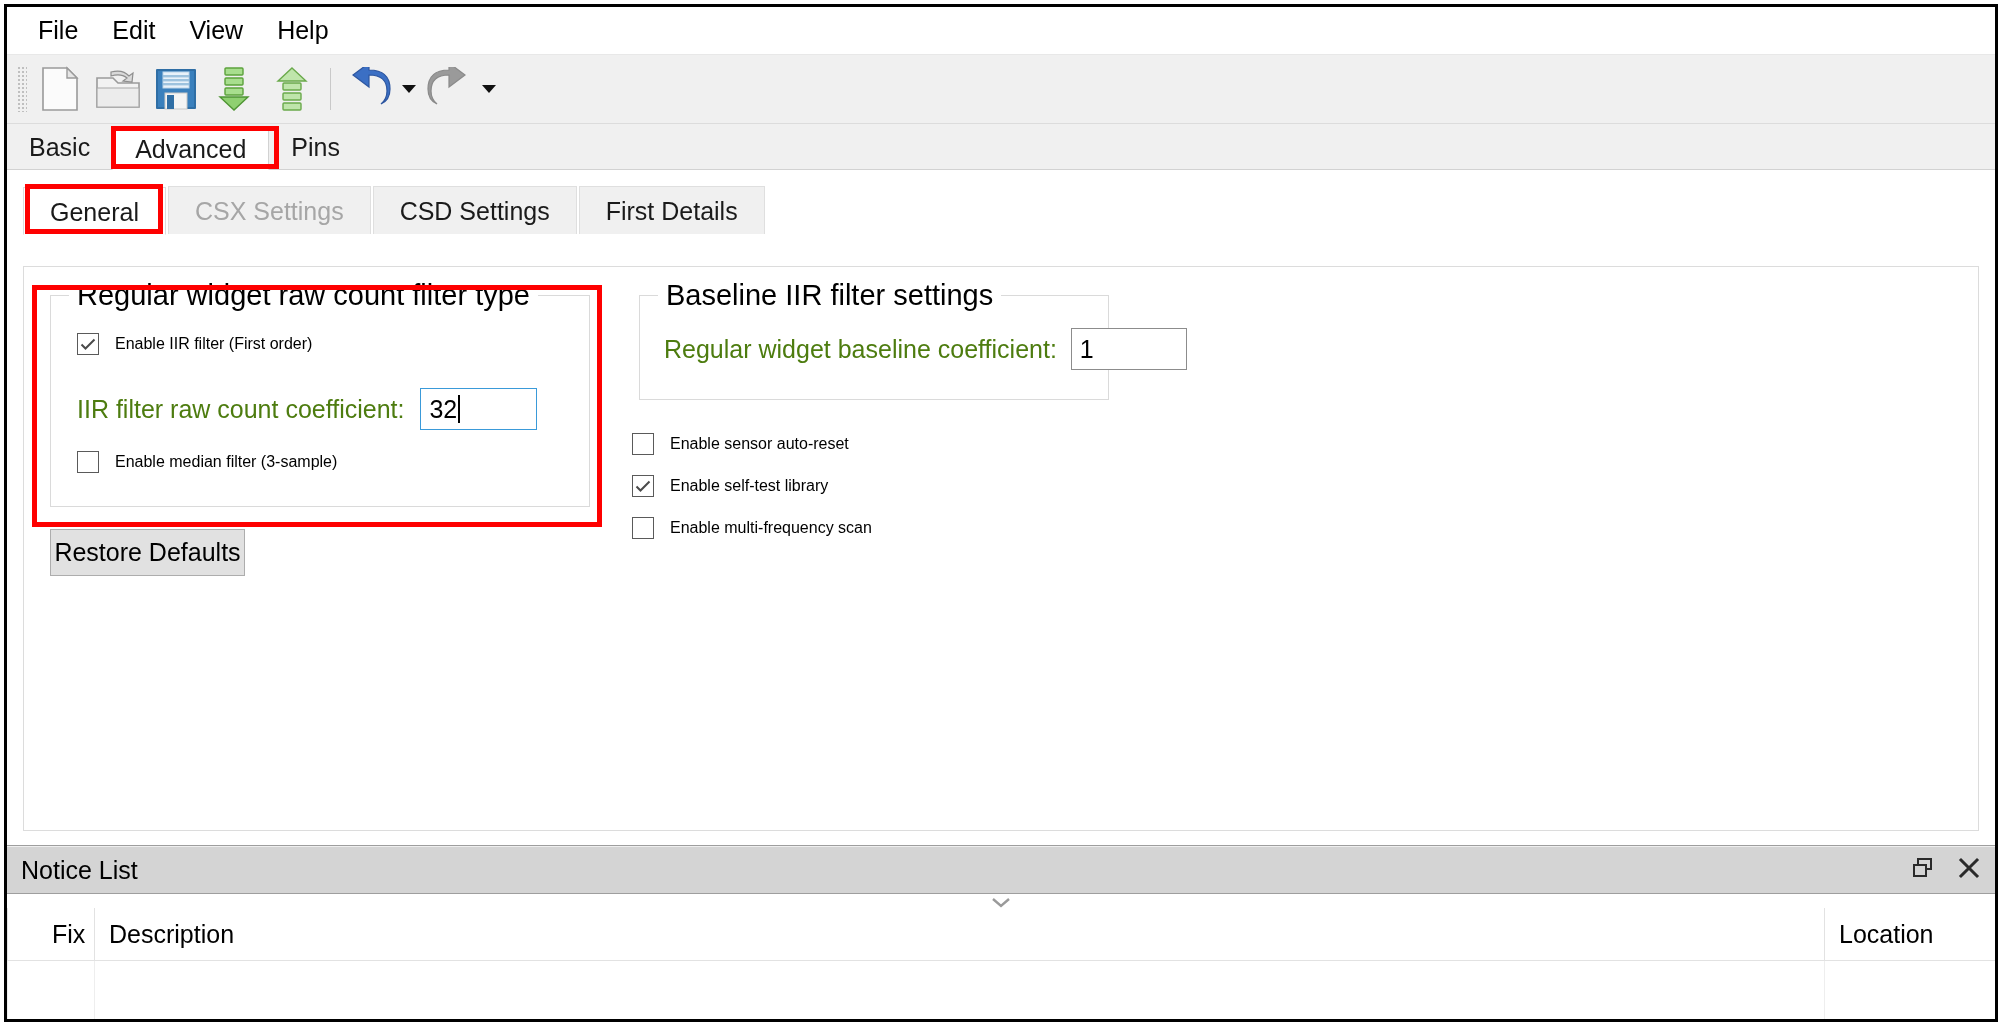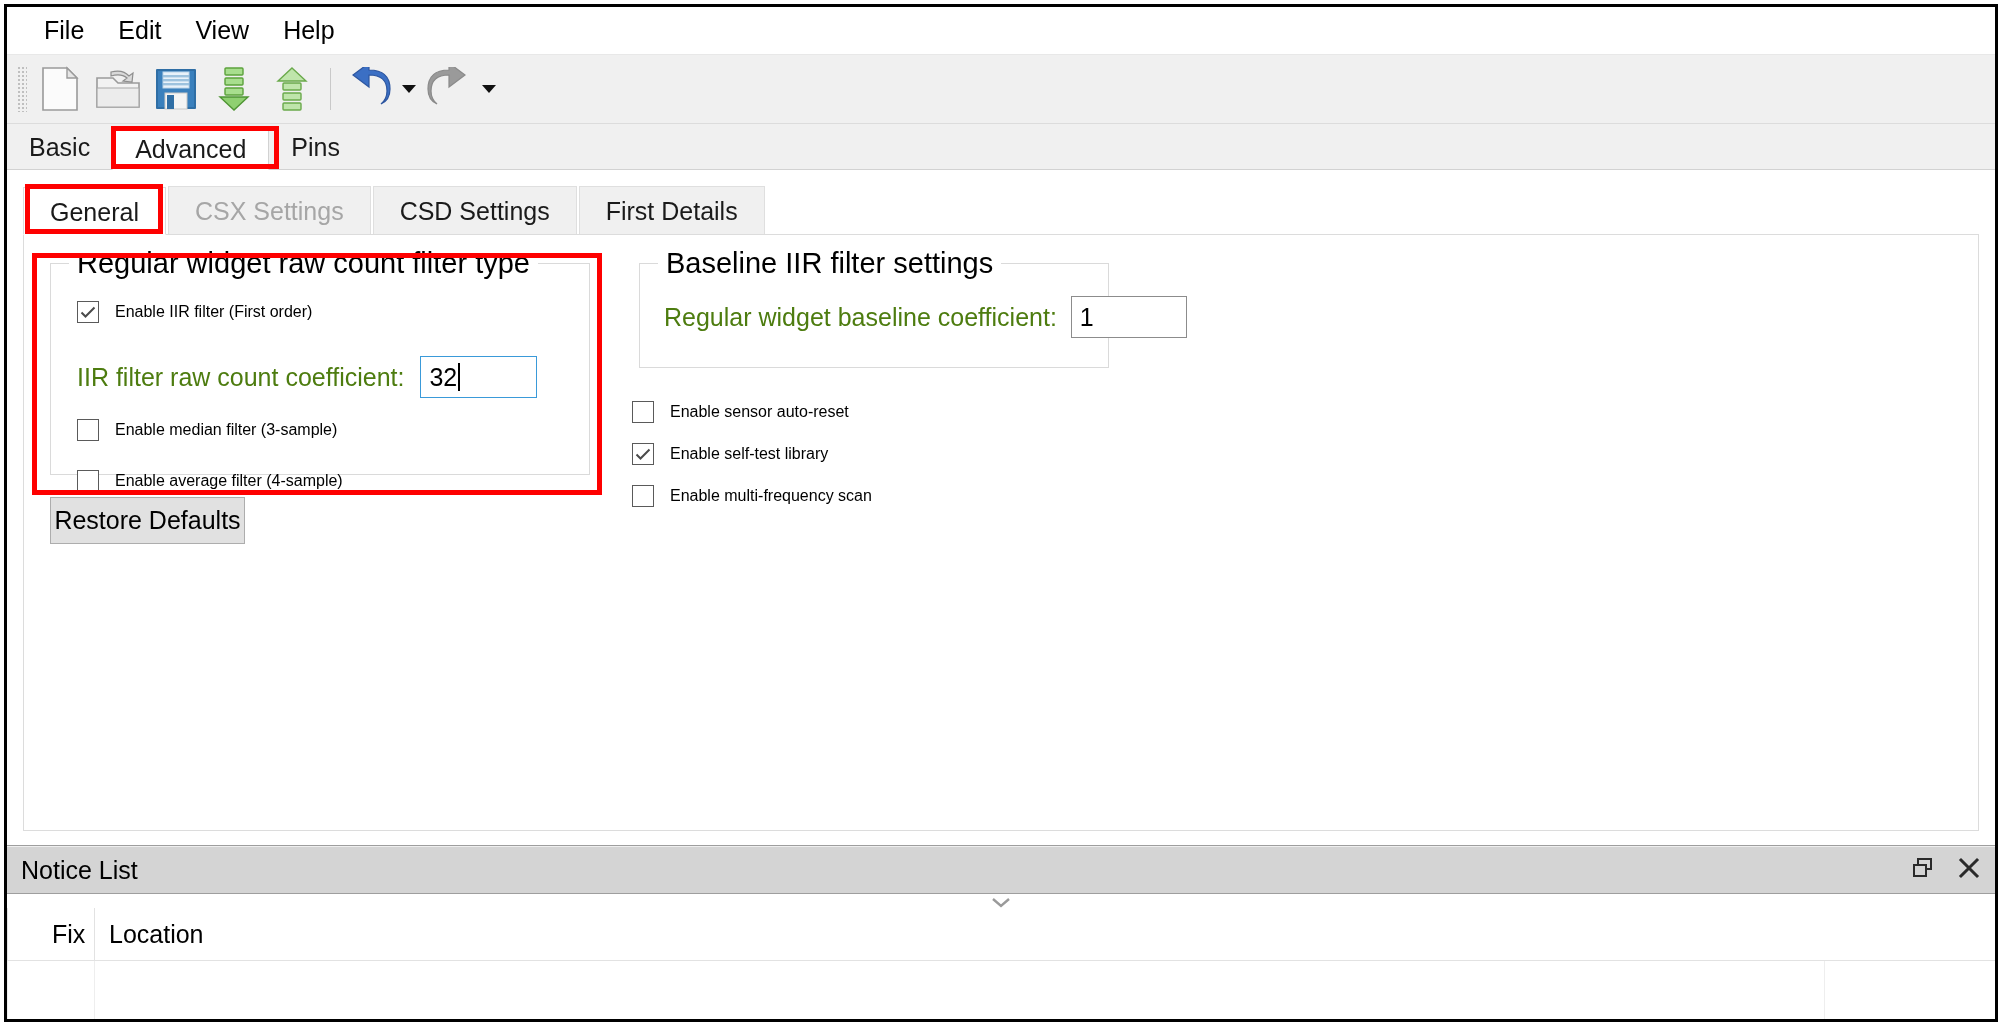--- a/index.html
+++ b/index.html
@@ -25,21 +25,21 @@
     display: flex;
     flex-direction: column;
   }
 
   
   .menubar {
     height: 47px;
     background: #ffffff;
     display: flex;
     align-items: center;
-    padding-left: 20px;
+    padding-left: 14px;
     flex: 0 0 auto;
     border-bottom: 1px solid #e8e8e8;
   }
   .menu-item {
     font-size: 25px;
     color: #000000;
     padding: 4px 17px;
     cursor: default;
     line-height: 1;
   }
@@ -120,20 +120,21 @@
   
   .content-pane {
     flex: 1 1 auto;
     background: #ffffff;
     padding: 14px 16px 0 16px;
     box-sizing: border-box;
     position: relative;
     display: flex;
     flex-direction: column;
     min-height: 0;
+    gap: 32px;
   }
   .inner-tabstrip {
     height: 50px;
     display: flex;
     align-items: flex-end;
     flex: 0 0 auto;
     position: relative;
     z-index: 2;
   }
   .itab {
@@ -463,24 +464,20 @@
             <span>32</span>
               <span class="caret"></span>
           </span>
         </div>
 
         <div class="row" style="left:26px; top:155px;">
           <span class="cb"></span>
           <span class="cb-label">Enable median filter (3-sample)</span>
         </div>
 
-        <div class="row" style="left:26px; top:206px;">
-          <span class="cb"></span>
-          <span class="cb-label">Enable average filter (4-sample)</span>
-        </div>
       </div>
 
       <div class="groupbox" style="left:615px; top:28px; width:470px; height:105px;">
         <span class="gb-title">Baseline IIR filter settings</span>
         <div class="row" style="left:24px; top:32px;">
           <span class="fld-label">Regular widget baseline coefficient:</span>
           <span class="txtbox" style="width:116px; height:42px; margin-left:14px;">
             <span>1</span>
           </span>
         </div>
@@ -537,20 +534,21 @@
     <div class="splitter-handle">
       <span>
         <svg width="20" height="11" viewBox="0 0 20 11">
           <path d="M2 2 L10 9 L18 2" fill="none" stroke="#9a9a9a" stroke-width="2.4"></path>
         </svg>
       </span>
     </div>
 
     <div class="grid-header">
       <div class="gcell" style="width:88px; border-left:1px solid #e2e2e2;padding-left:44px;">Fix</div>
+      <div class="gcell" style="flex:1 1 auto;">Description</div>
       <div class="gcell" style="width:170px; border-right:none;">Location</div>
     </div>
 
     <div class="grid-body">
       <div class="gbody-col" style="width:88px; border-left:1px solid #eeeeee;"></div>
       <div class="gbody-col" style="flex:1 1 auto;"></div>
       <div class="gbody-col" style="width:170px; border-right:none;"></div>
     </div>
   </div>
 

